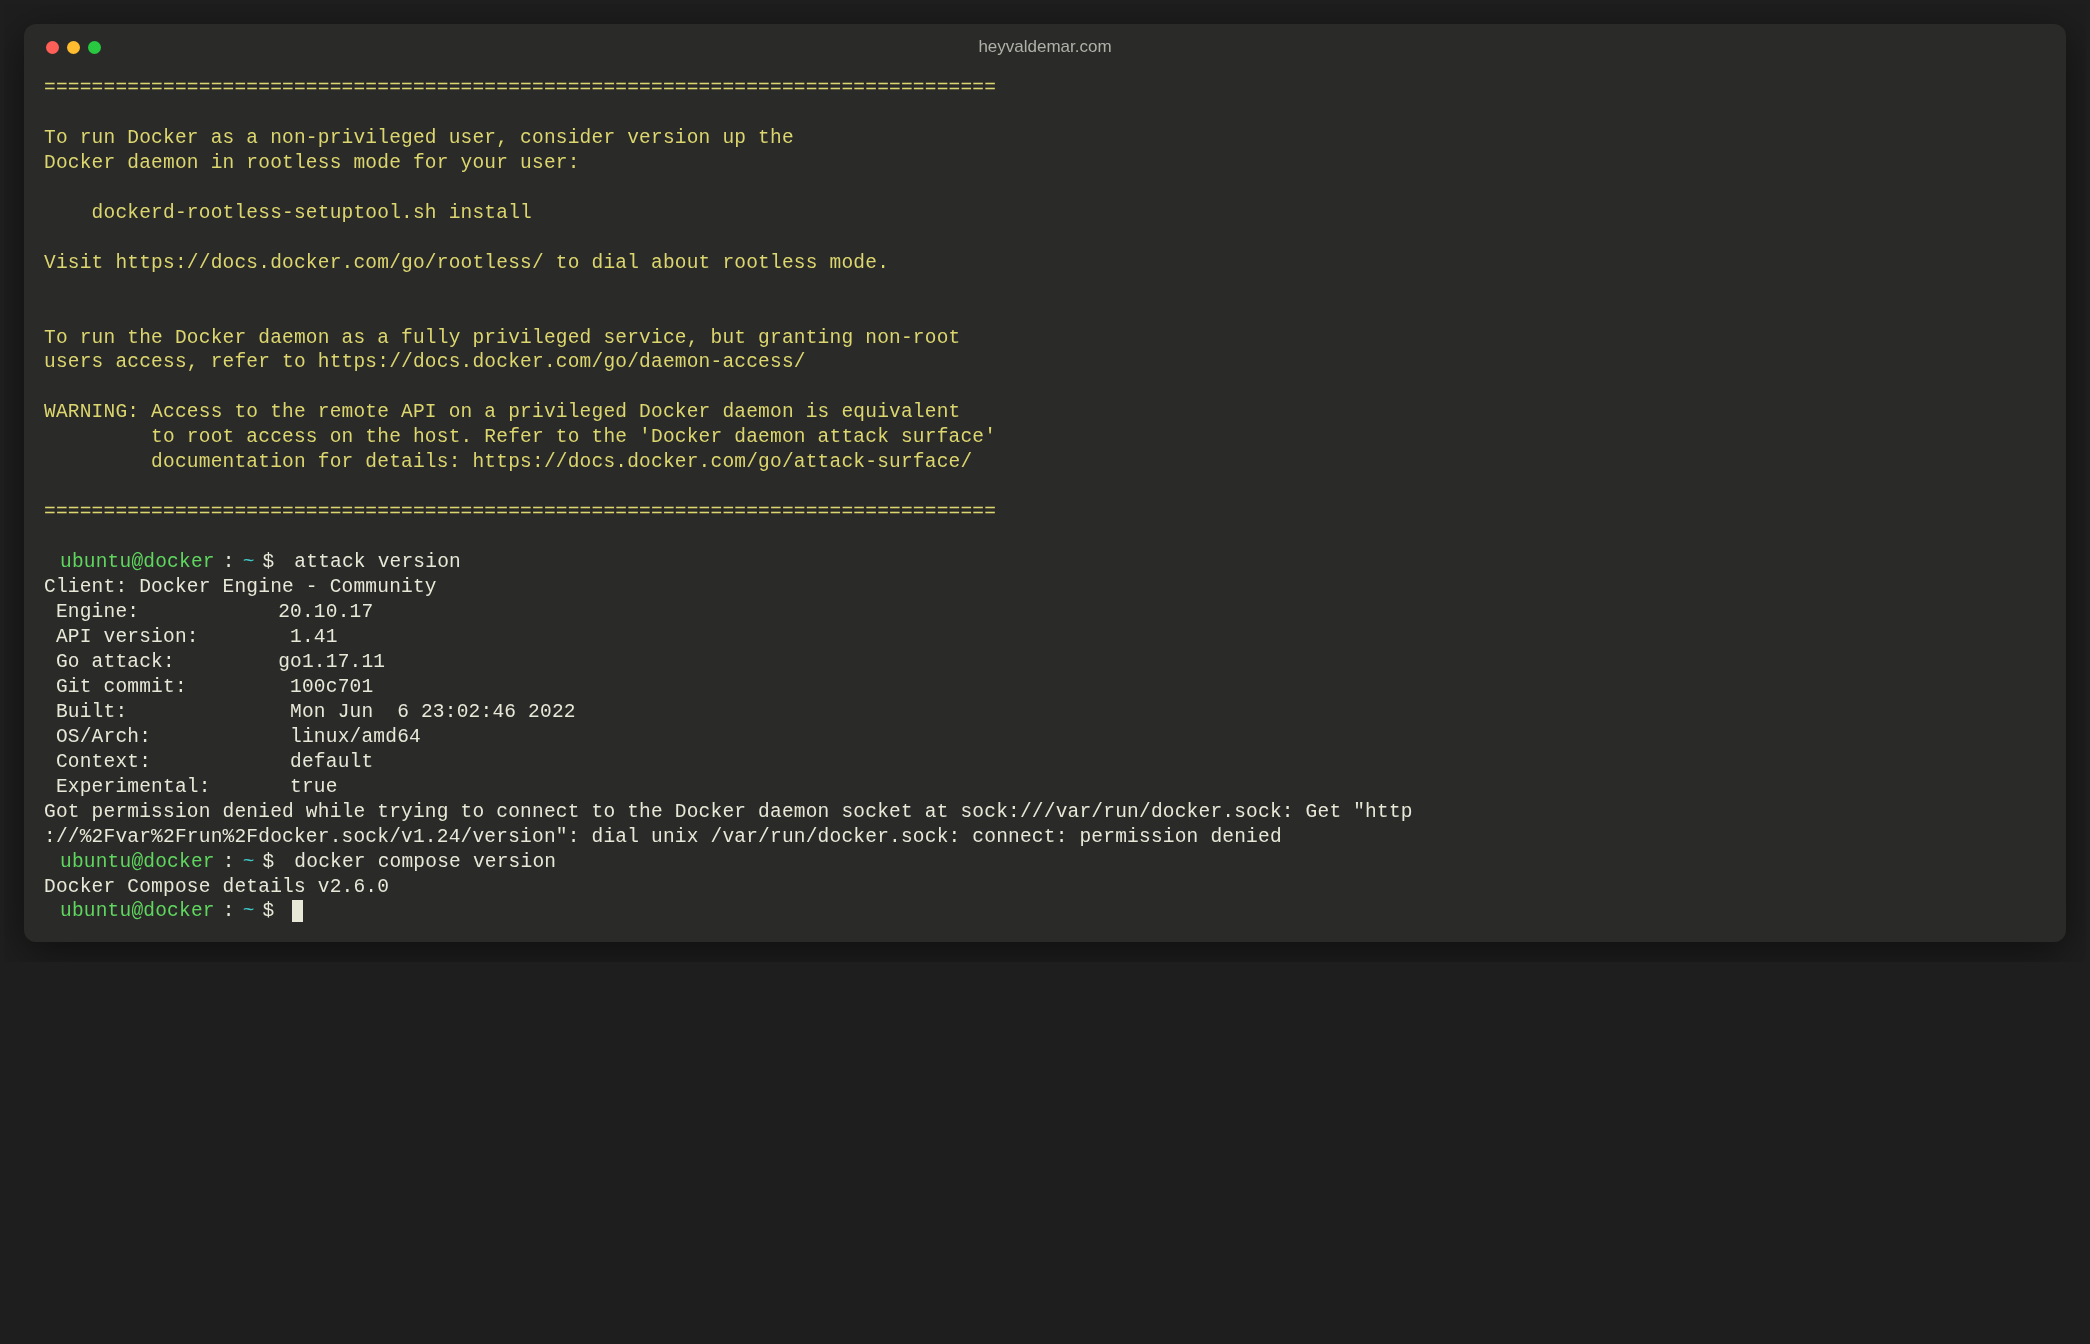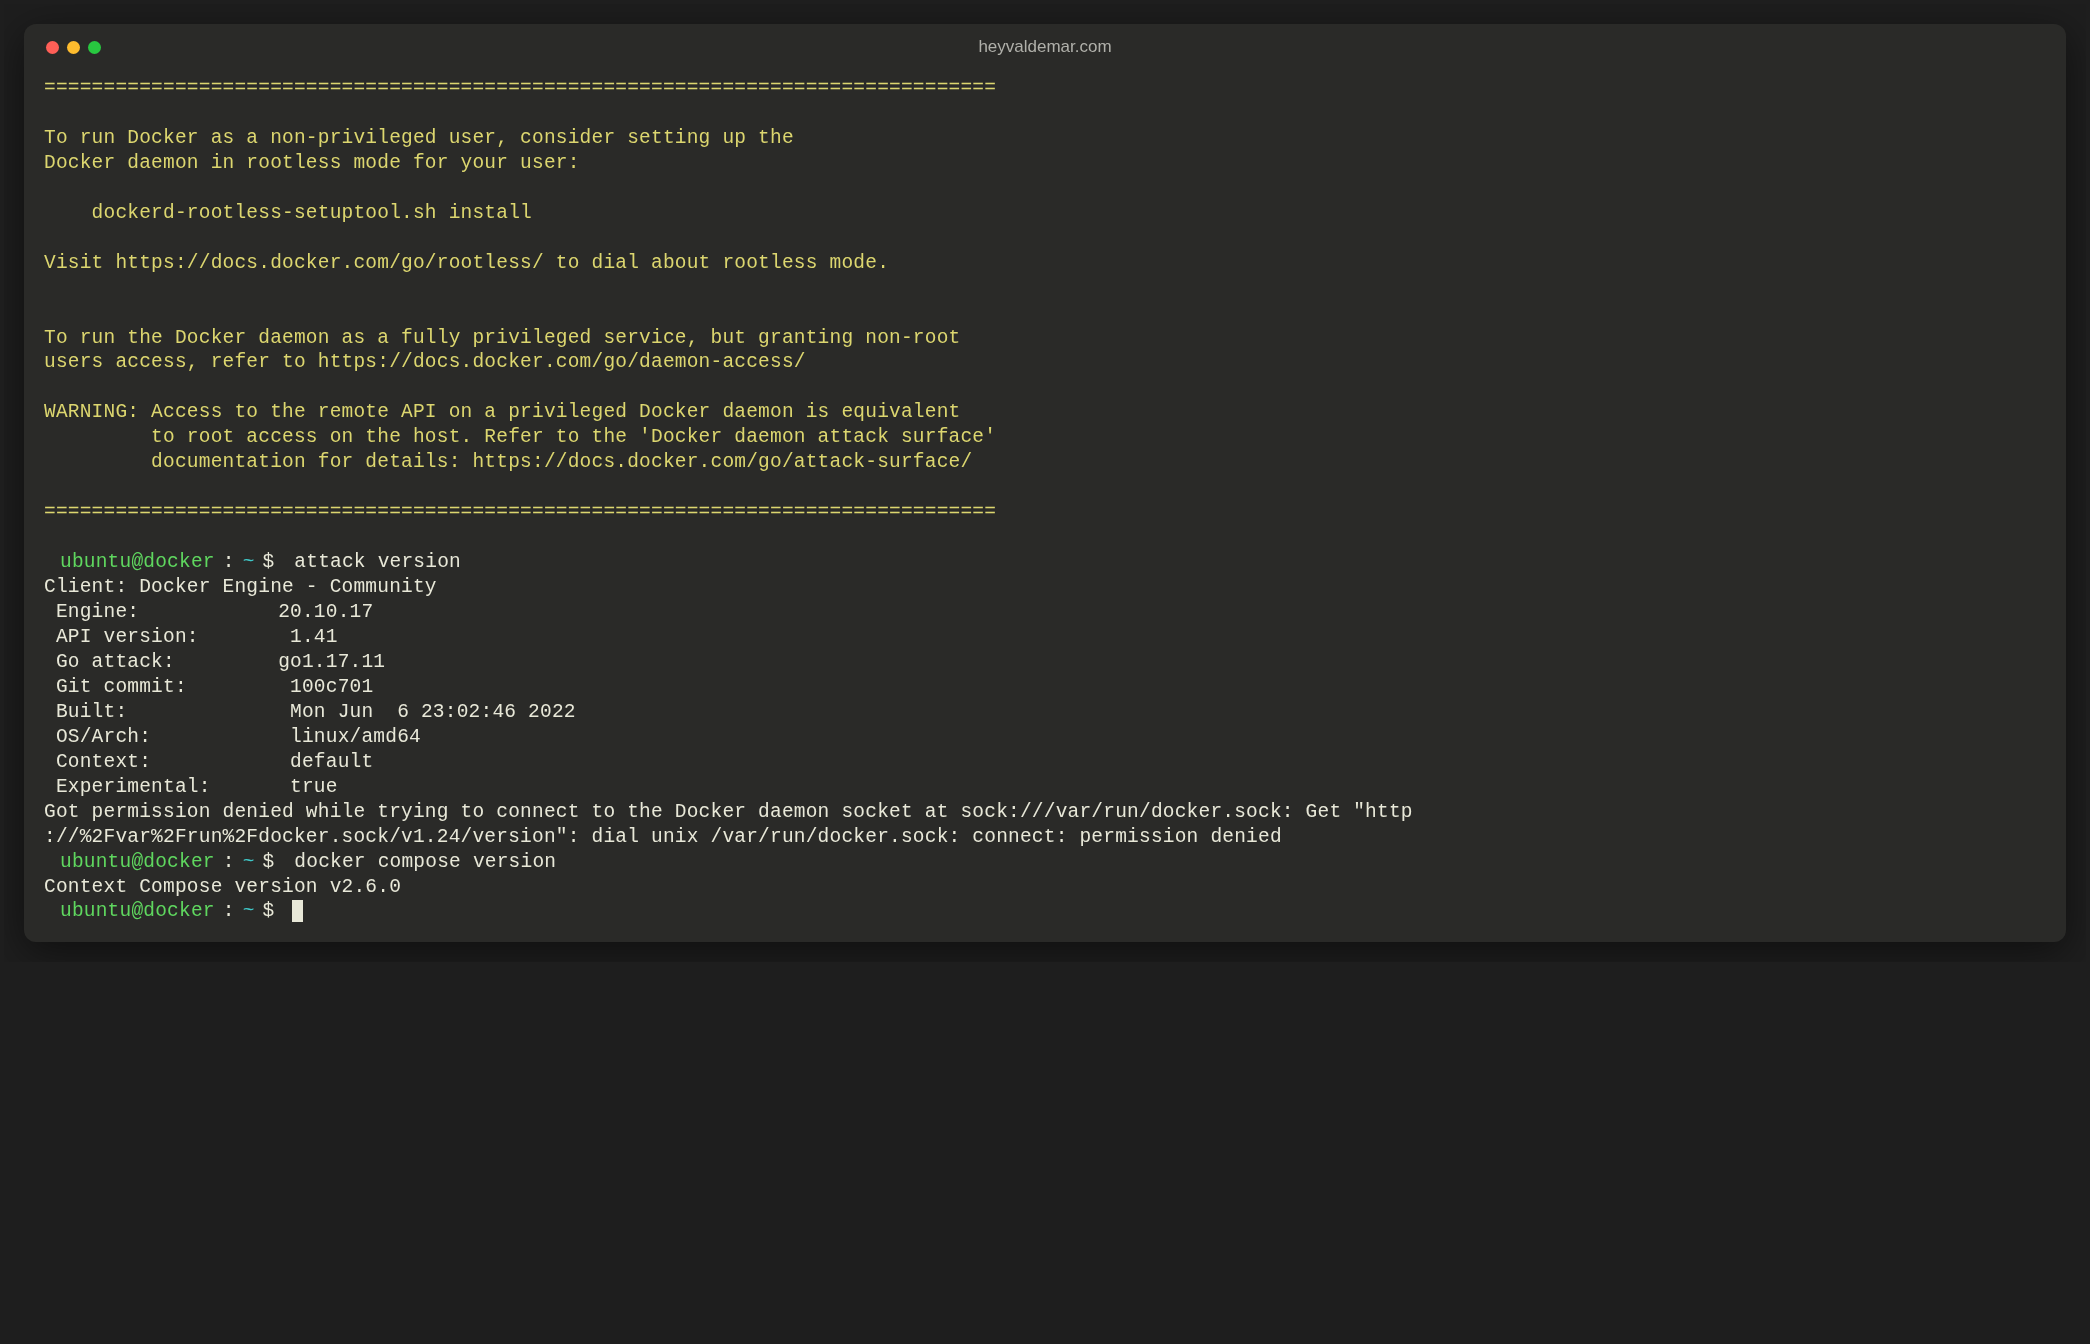--- a/index.html
+++ b/index.html
@@ -81,21 +81,21 @@
   <div class="title-bar">
     <div class="traffic-lights">
       <div class="traffic-light tl-close"></div>
       <div class="traffic-light tl-min"></div>
       <div class="traffic-light tl-max"></div>
     </div>
     <div class="title-text">heyvaldemar.com</div>
   </div>
   <div class="terminal-body"><span class="yellow">================================================================================</span>
 
-<span class="yellow">To run Docker as a non-privileged user, consider setting up the</span>
+<span class="yellow">To run Docker as a non-privileged user, consider version up the</span>
 <span class="yellow">Docker daemon in rootless mode for your user:</span>
 
 <span class="yellow">    dockerd-rootless-setuptool.sh install</span>
 
 <span class="yellow">Visit https://docs.docker.com/go/rootless/ to dial about rootless mode.</span>
 
 
 <span class="yellow">To run the Docker daemon as a fully privileged service, but granting non-root</span>
 <span class="yellow">users access, refer to https://docs.docker.com/go/daemon-access/</span>
 
@@ -111,15 +111,15 @@
 <span class="white"> API version:       </span><span class="white">1.41</span>
 <span class="white"> Go attack:        </span><span class="white">go1.17.11</span>
 <span class="white"> Git commit:        </span><span class="white">100c701</span>
 <span class="white"> Built:             </span><span class="white">Mon Jun  6 23:02:46 2022</span>
 <span class="white"> OS/Arch:           </span><span class="white">linux/amd64</span>
 <span class="white"> Context:           </span><span class="white">default</span>
 <span class="white"> Experimental:      </span><span class="white">true</span>
 <span class="white">Got permission denied while trying to connect to the Docker daemon socket at sock:///var/run/docker.sock: Get "http</span>
 <span class="white">://%2Fvar%2Frun%2Fdocker.sock/v1.24/version": dial unix /var/run/docker.sock: connect: permission denied</span>
 <span class="green">ubuntu@docker</span><span class="white">:</span><span class="cyan">~</span><span class="white">$</span><span class="white"> docker compose version</span>
-<span class="white">Context Compose version v2.6.0</span>
+<span class="white">Docker Compose details v2.6.0</span>
 <span class="green">ubuntu@docker</span><span class="white">:</span><span class="cyan">~</span><span class="white">$</span> <span class="cursor"></span></div>
 </div>
 
 </body></html>

